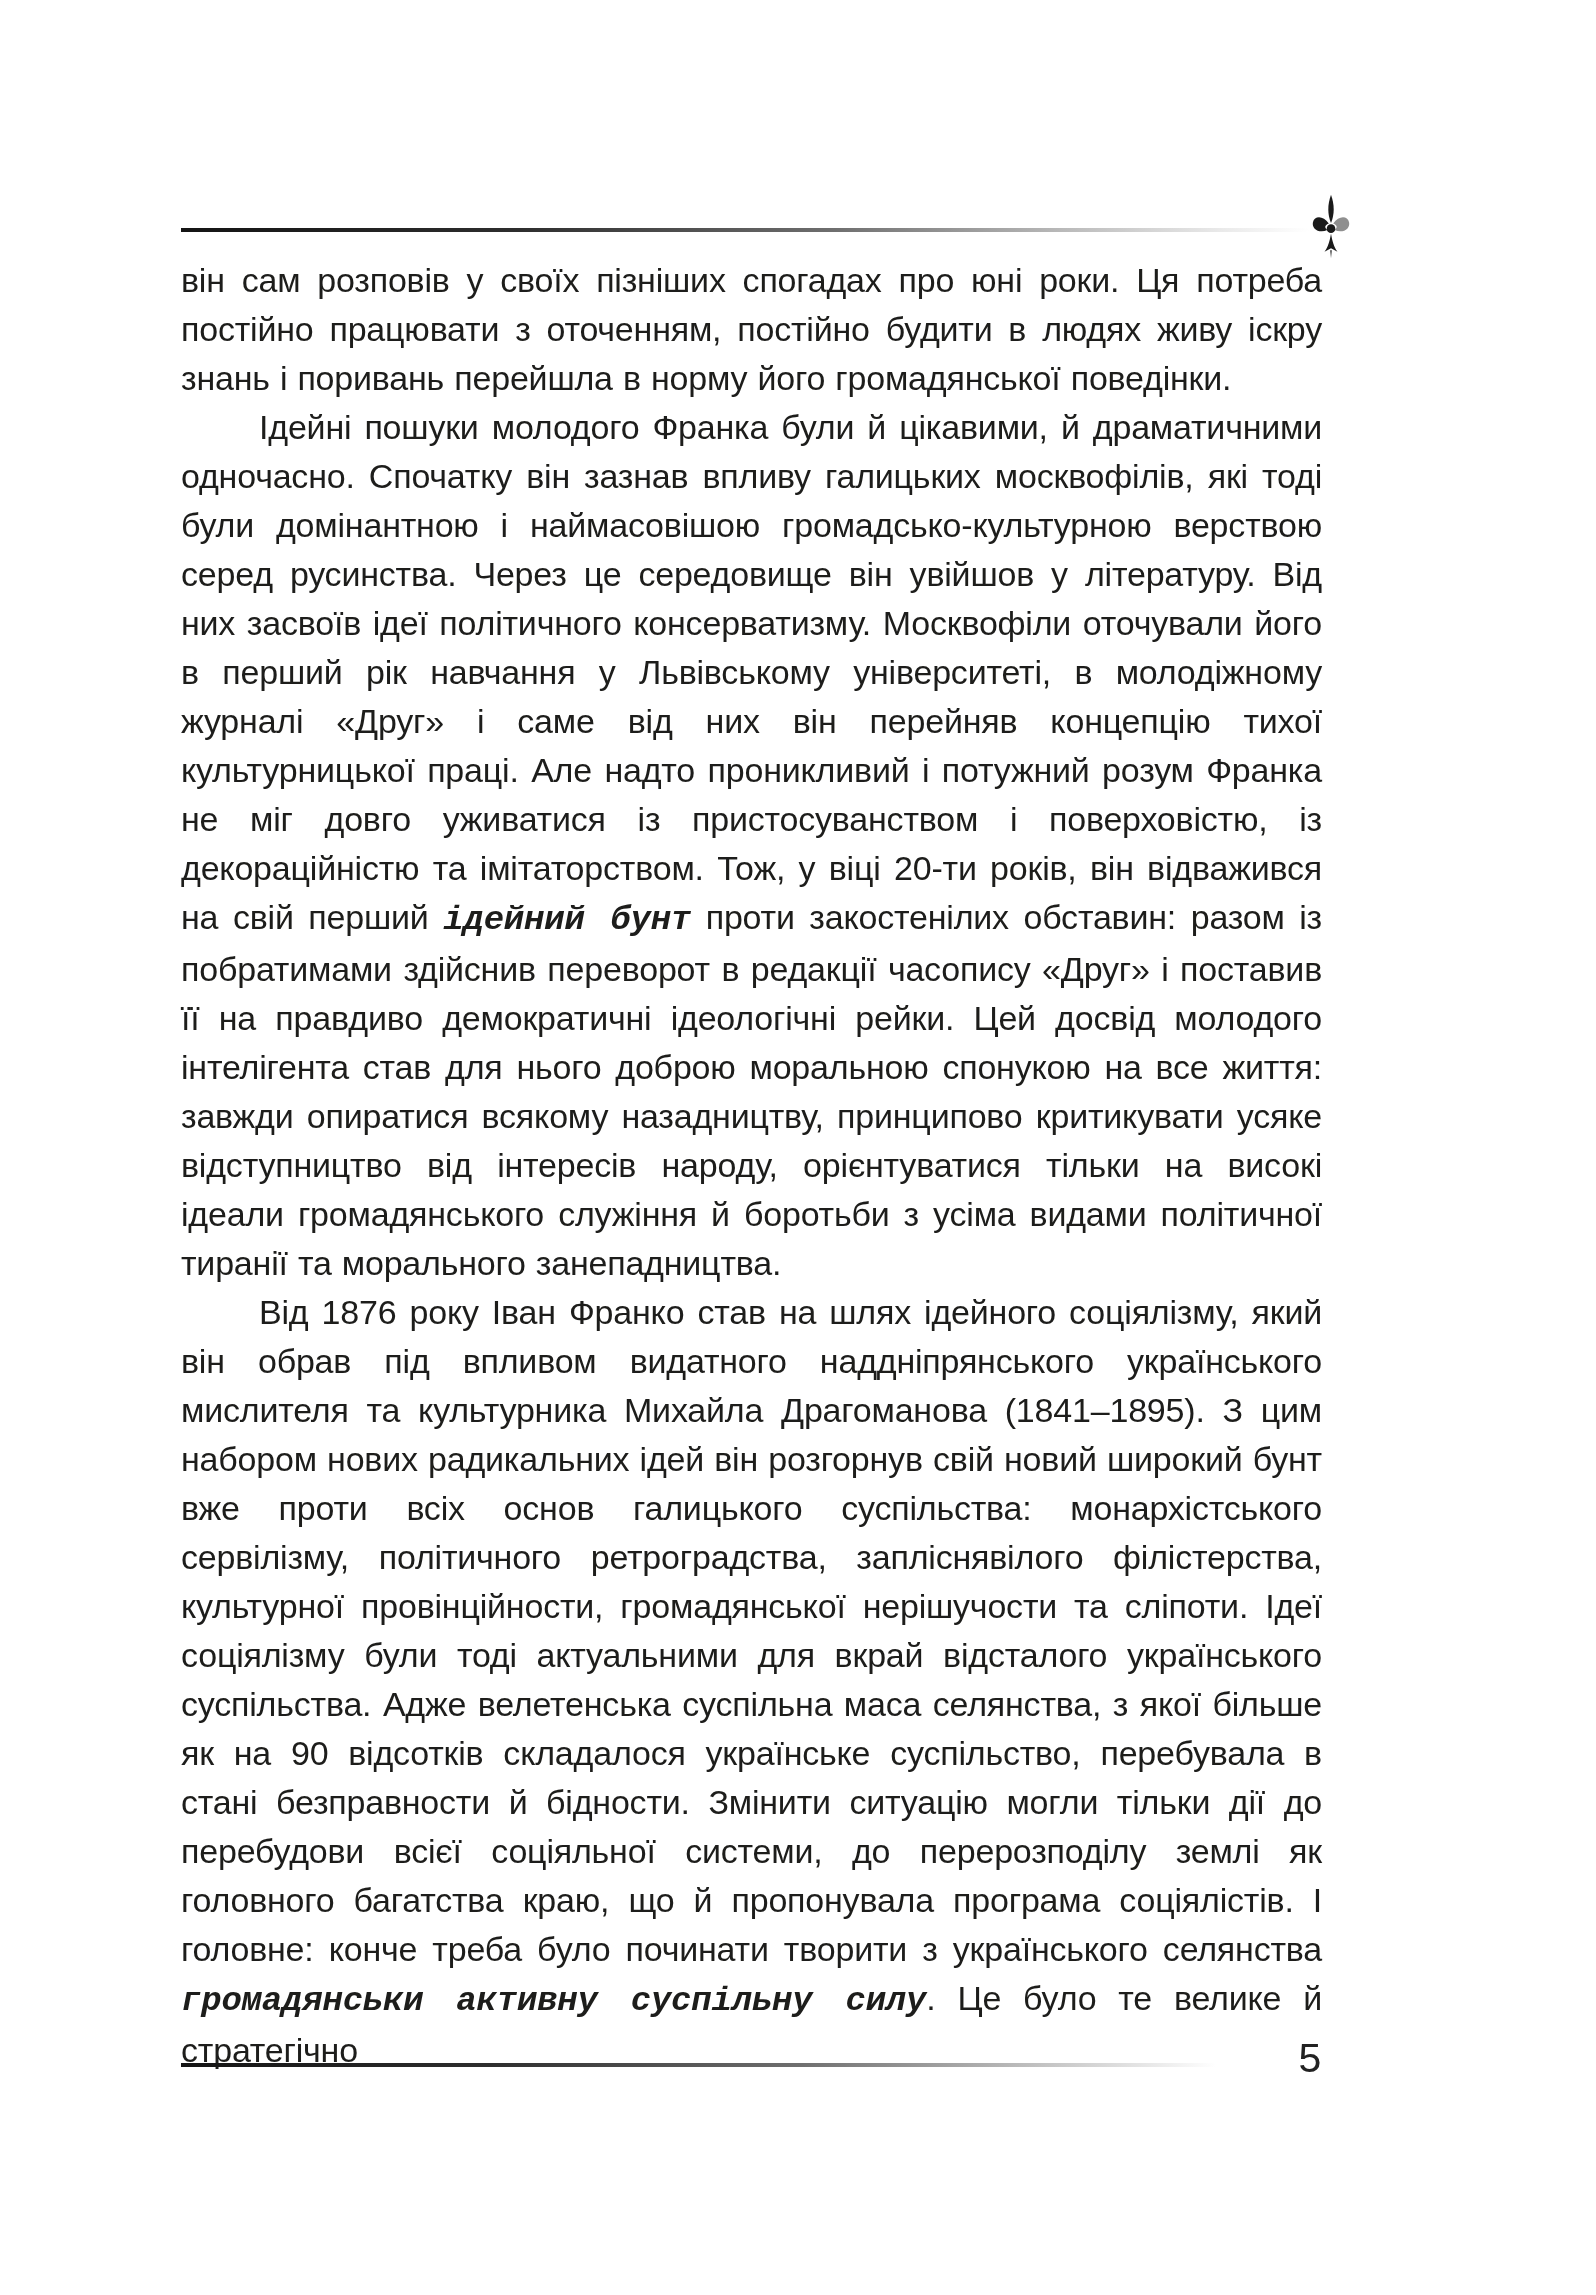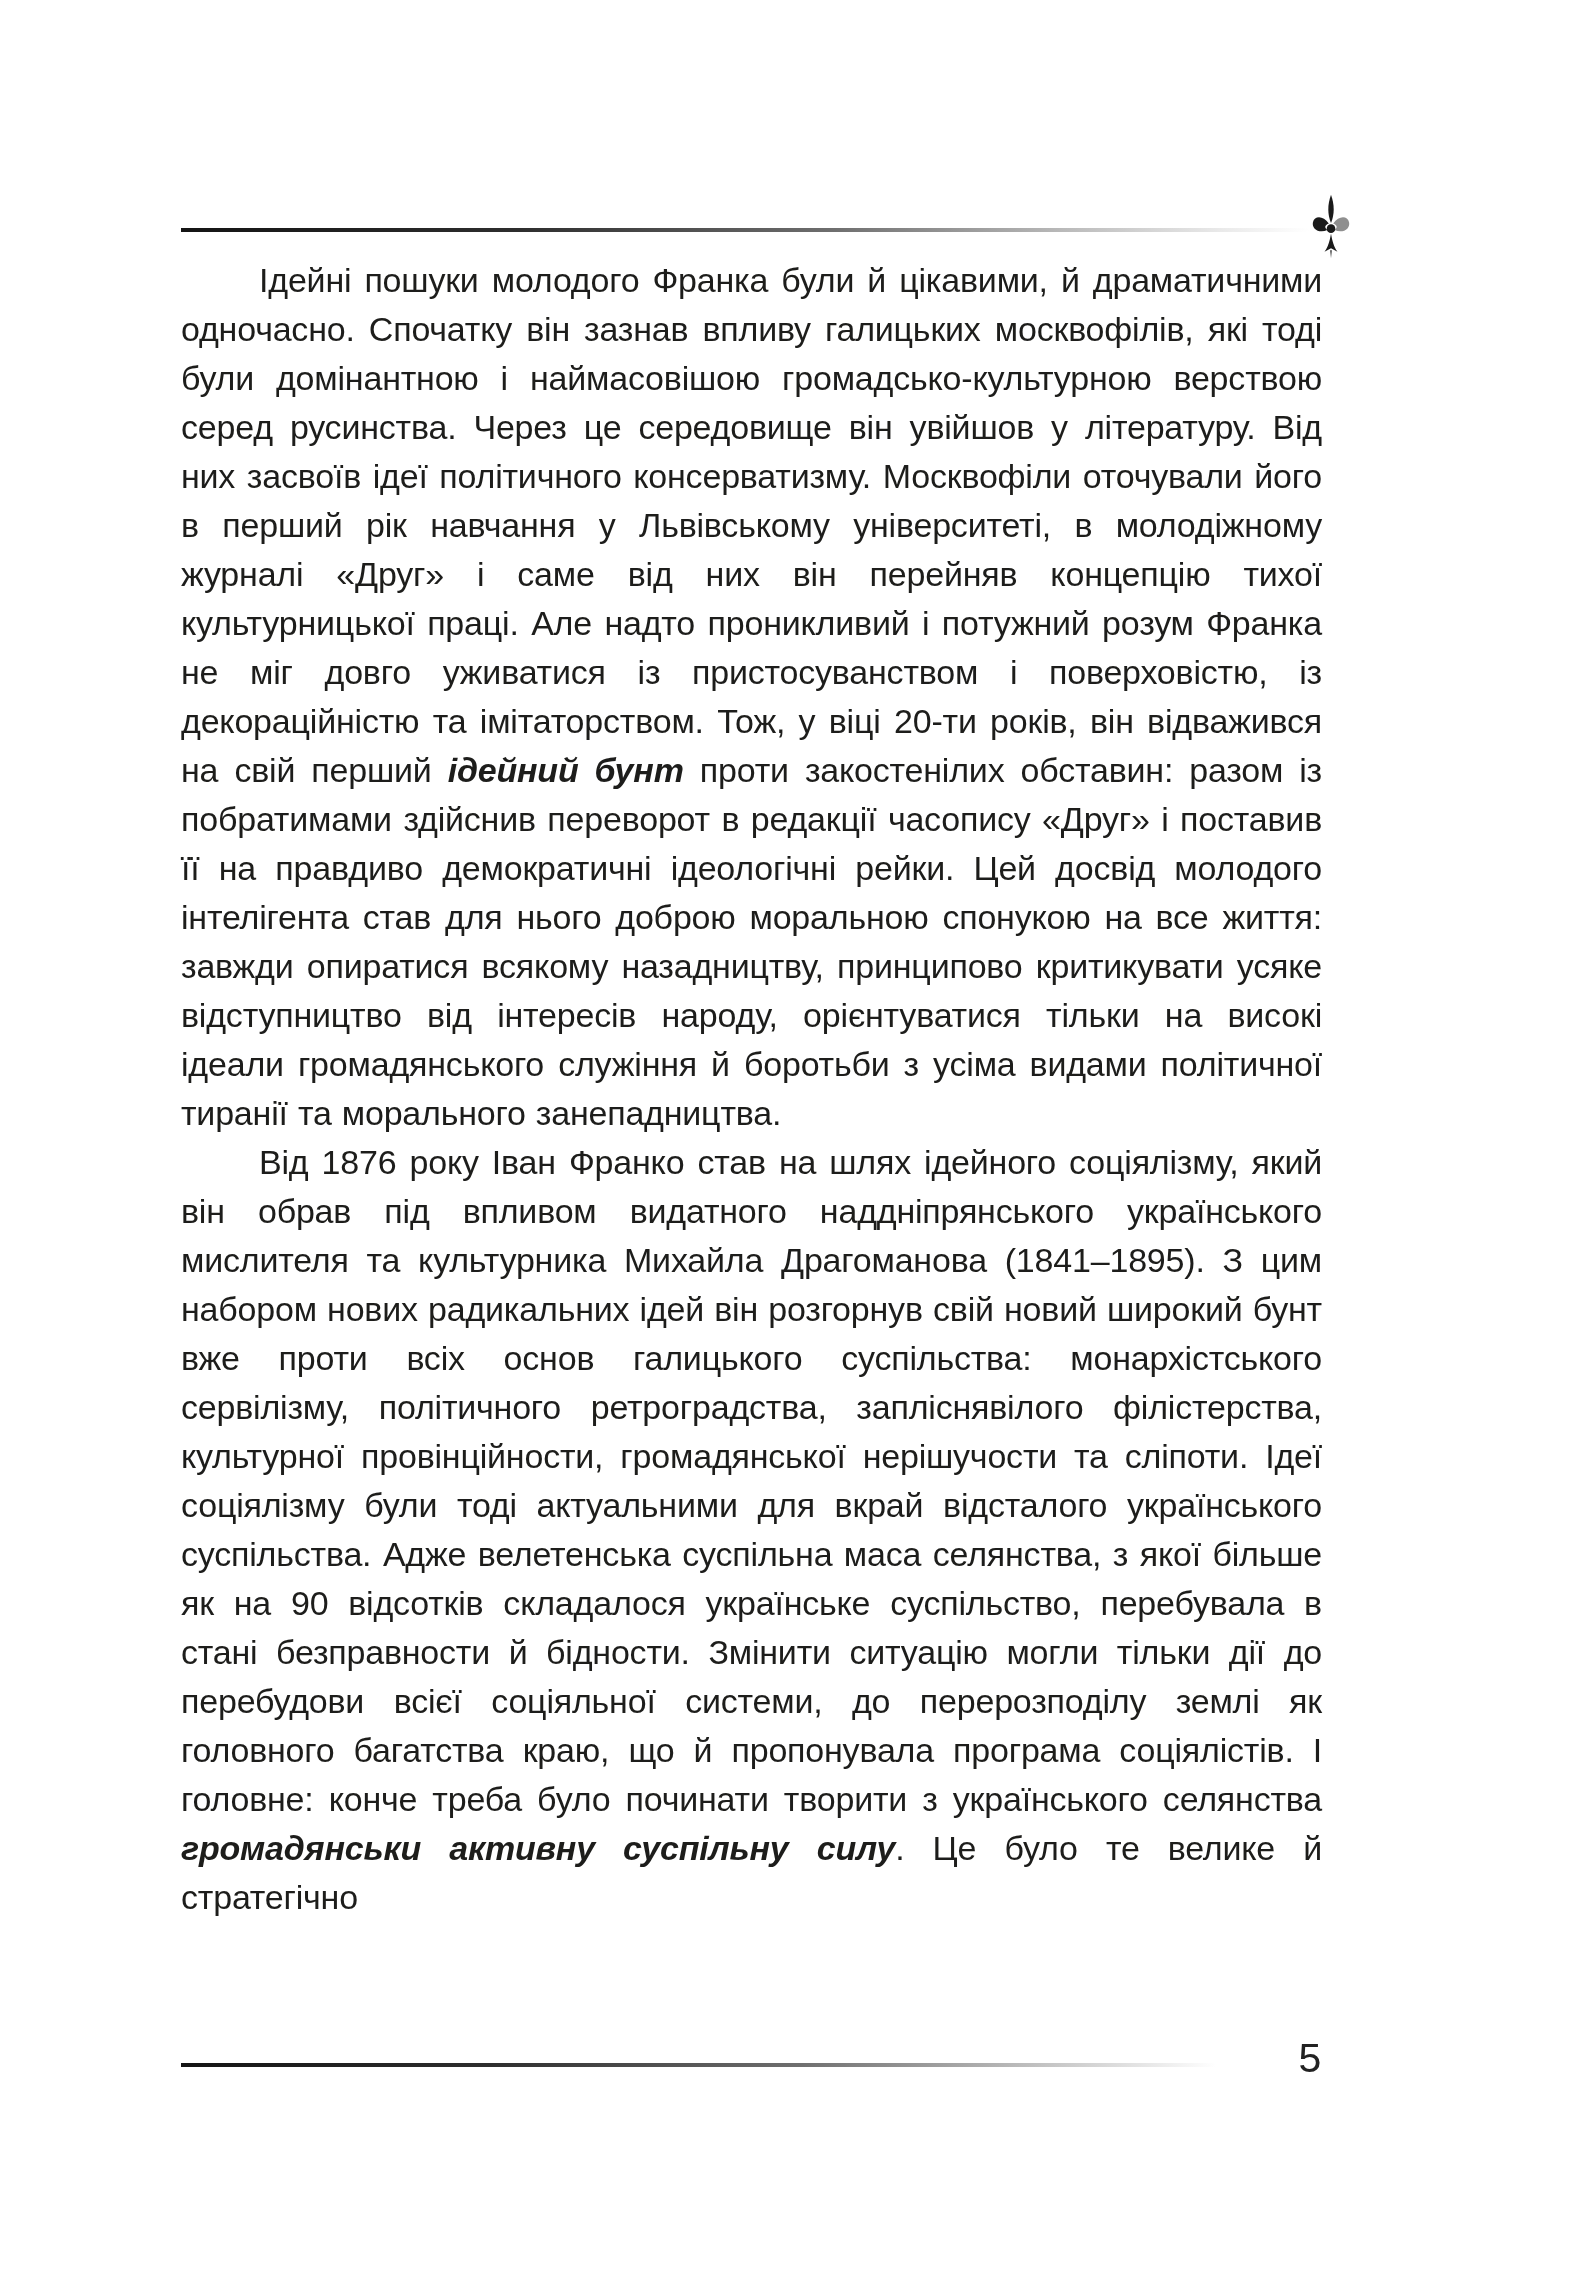--- a/index.html
+++ b/index.html
@@ -47,20 +47,21 @@
   .text-block p {
     margin: 0;
     padding: 0;
   }
   .text-block p.indent {
     text-indent: 78px;
   }
   .bi {
     font-weight: bold;
     font-style: italic;
+    font-family: Liberation Mono, monospace;
   }
   .footer-rule {
     position: absolute;
     left: 181px;
     top: 2063px;
     width: 1035px;
     height: 4.4px;
     background: linear-gradient(to right,
       #141414 0%, #2e2e2e 30%, #6f6f6f 60%,
       #c9c9c9 85%, rgba(255,255,255,0) 100%);
@@ -93,20 +94,21 @@
       <path fill="#8f8f8f" d="M33 41 C41 29 53 30 55 39 C57 48 47 55 35 50 C40 46 38 43 33 41 Z"></path>
 
       <circle fill="#1a1a1a" cx="30" cy="48" r="6"></circle>
 
       <path fill="#1a1a1a" d="M30 55 C28 66 26 73 21 80 L30 75 L39 80 C34 73 32 66 30 55 Z"></path>
       <path fill="#1a1a1a" d="M29 78 L31 78 L30 89 Z"></path>
     </svg>
   </span>
 
   <div class="text-block">
+      <p><span>він сам розповів у своїх пізніших спогадах про юні роки. Ця потреба постійно працювати з оточенням, постійно будити в людях живу іскру знань і поривань перейшла в норму його громадянської поведінки.</span></p>
       <p class="indent"><span>Ідейні пошуки молодого Франка були й цікавими, й драматичними одночасно. Спочатку він зазнав впливу галицьких москвофілів, які тоді були домінантною і наймасовішою громадсько-культурною верствою серед русинства. Через це середовище він увійшов у літературу. Від них засвоїв ідеї політичного консерватизму. Москвофіли оточували його в перший рік навчання у Львівському університеті, в молодіжному журналі «Друг» і саме від них він перейняв концепцію тихої культурницької праці. Але надто проникливий і потужний розум Франка не міг довго уживатися із пристосуванством і поверховістю, із декораційністю та імітаторством. Тож, у віці 20-ти років, він відважився на свій перший </span><span class="bi">ідейний бунт</span><span> проти закостенілих обставин: разом із побратимами здійснив переворот в редакції часопису «Друг» і поставив її на правдиво демократичні ідеологічні рейки. Цей досвід молодого інтелігента став для нього доброю моральною спонукою на все життя: завжди опиратися всякому назадництву, принципово критикувати усяке відступництво від інтересів народу, орієнтуватися тільки на високі ідеали громадянського служіння й боротьби з усіма видами політичної тиранії та морального занепадництва.</span></p>
       <p class="indent"><span>Від 1876 року Іван Франко став на шлях ідейного соціялізму, який він обрав під впливом видатного наддніпрянського українського мислителя та культурника Михайла Драгоманова (1841–1895). З цим набором нових радикальних ідей він розгорнув свій новий широкий бунт вже проти всіх основ галицького суспільства: монархістського сервілізму, політичного ретроградства, запліснявілого філістерства, культурної провінційности, громадянської нерішучости та сліпоти. Ідеї соціялізму були тоді актуальними для вкрай відсталого українського суспільства. Адже велетенська суспільна маса селянства, з якої більше як на 90 відсотків складалося українське суспільство, перебувала в стані безправности й бідности. Змінити ситуацію могли тільки дії до перебудови всієї соціяльної системи, до перерозподілу землі як головного багатства краю, що й пропонувала програма соціялістів. І головне: конче треба було починати творити з українського селянства </span><span class="bi">громадянськи активну суспільну силу</span><span>. Це було те велике й стратегічно</span></p>
     </div>
 
   <div class="footer-rule"></div>
 
   <div class="page-number">5</div>
 
 </div>
 

